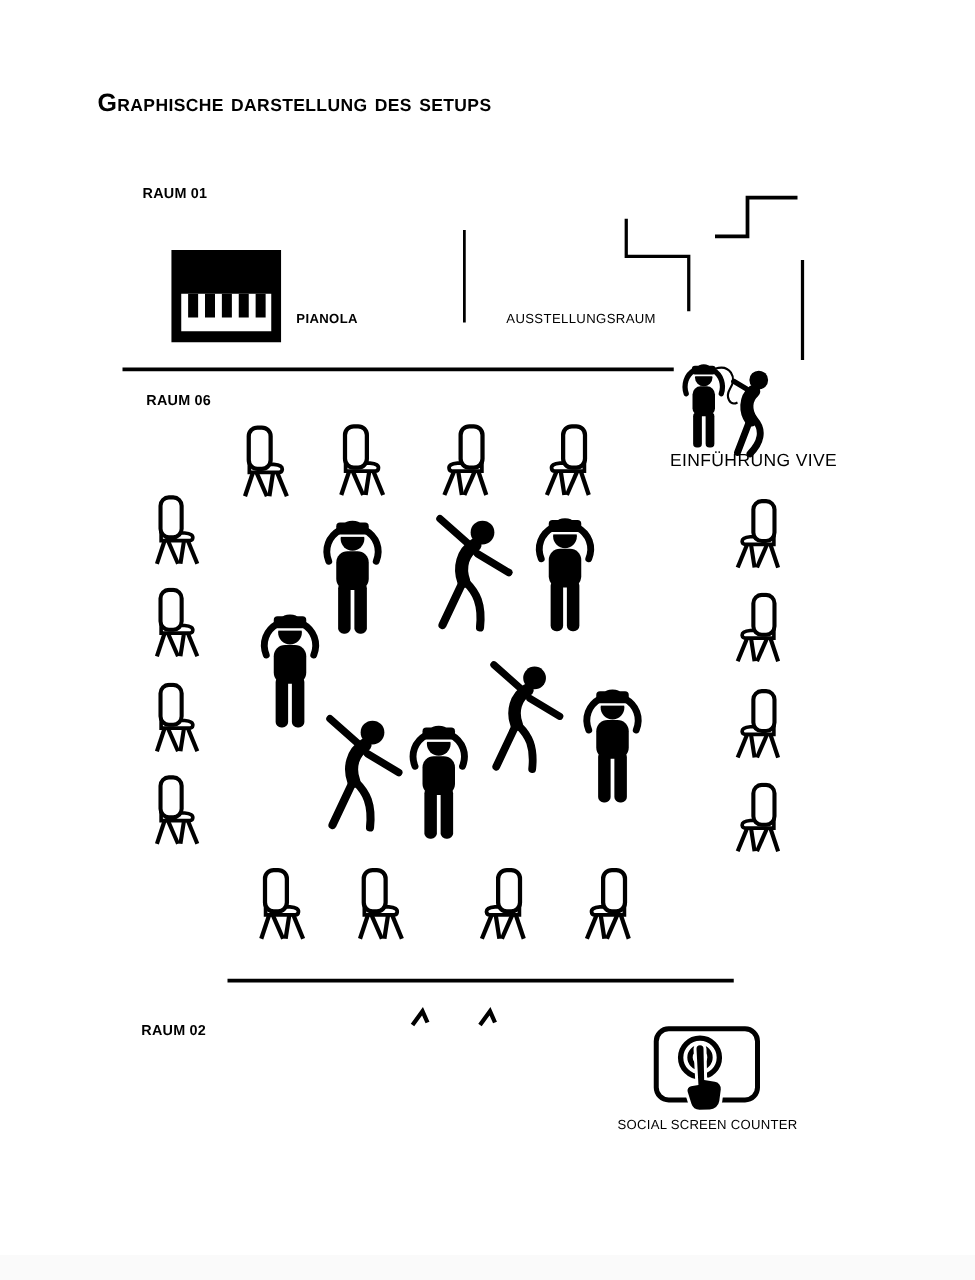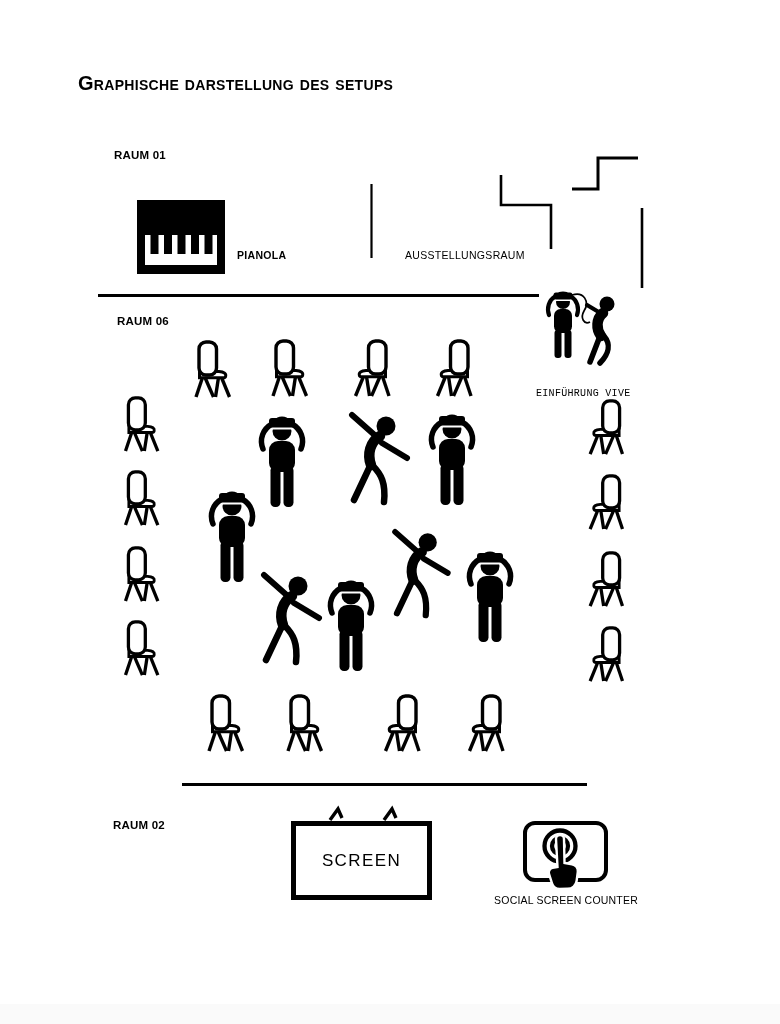--- a/index.html
+++ b/index.html
@@ -101,21 +101,21 @@
   </svg>
   <div class="lbl" style="left:405px;top:249px;">AUSSTELLUNGSRAUM</div>
 
   <div class="divider" style="left:98px;top:294px;width:441px;"></div>
 
   <div class="room-lbl" style="left:117px;top:315px;">RAUM 06</div>
 
   <svg class="icon" style="left:543px;top:291px;" width="88" height="80" viewBox="0 0 88 80">
       <use href="#sym-vive-pair"></use>
     </svg>
-  <div class="lbl" style="left:536px;top:388px;font-size:10px;font-family:Liberation Mono, monospace;">EINFÜHRUNG VIVE</div>
+  <div class="lbl" style="left:536px;top:360px;font-size:14px;">EINFÜHRUNG VIVE</div>
 
   <svg class="icon" style="left:189px;top:340px;" width="44" height="58" viewBox="0 0 44 58">
       <use href="#sym-chair"></use>
     </svg>
   <svg class="icon" style="left:266px;top:339px;" width="44" height="58" viewBox="0 0 44 58">
       <use href="#sym-chair"></use>
     </svg>
   <svg class="icon mirror" style="left:352px;top:339px;" width="44" height="58" viewBox="0 0 44 58">
       <use href="#sym-chair"></use>
     </svg>
@@ -189,23 +189,20 @@
     </svg>
 
   <div class="divider" style="left:182px;top:783px;width:405px;"></div>
 
   <div class="room-lbl" style="left:113px;top:819px;">RAUM 02</div>
 
   <svg class="icon" style="left:322px;top:805px;" width="84" height="17" viewBox="0 0 84 17">
     <polyline points="8,15 16,4 20,13" fill="none" stroke="#000" stroke-width="3.4"></polyline>
     <polyline points="62,15 70,4 74,13" fill="none" stroke="#000" stroke-width="3.4"></polyline>
   </svg>
-  <div id="screen-box">
-    <span>SCREEN</span>
-  </div>
 
   <div id="smc-box"></div>
   <svg class="icon" style="left:527px;top:824px;" width="78" height="76" viewBox="0 0 78 76">
     <circle cx="33" cy="22" r="15.5" fill="none" stroke="#000" stroke-width="4.3"></circle>
     <circle cx="33" cy="22" r="8" fill="none" stroke="#000" stroke-width="4.3"></circle>
     <path d="M29 15 a4 4 0 0 1 8 0 L37.5 39 l7.5 1.2 a6.8 6.8 0 0 1 5.8 7.6 l-1.2 9.2 a9 9 0 0 1 -8.8 7.8 l-8.2 .2 a8 8 0 0 1 -7.6 -5.6 l-3 -9.6 a4.6 4.6 0 0 1 3.6 -5.9 l4.9 -.9 z" fill="#000" stroke="#fff" stroke-width="2.4"></path>
   </svg>
   <div id="smc-label">SOCIAL SCREEN COUNTER</div>
 
   <div id="footer-band"></div>

